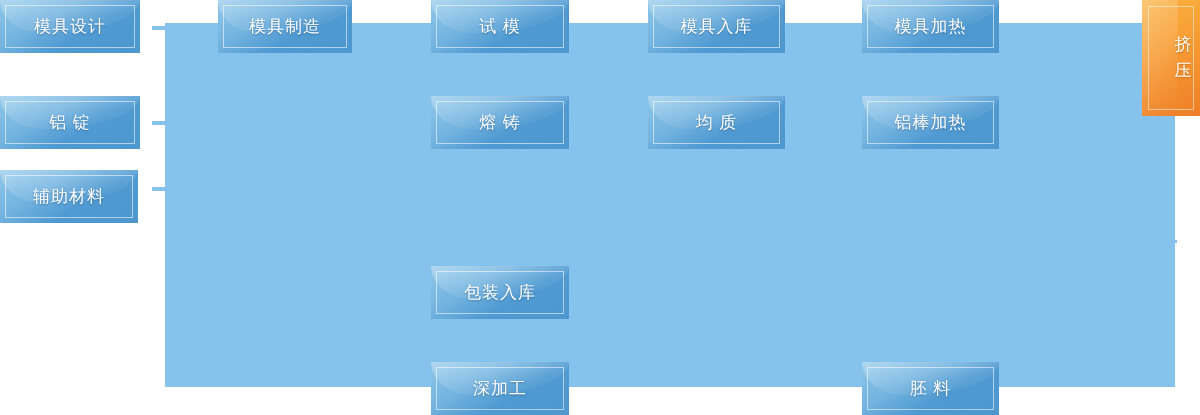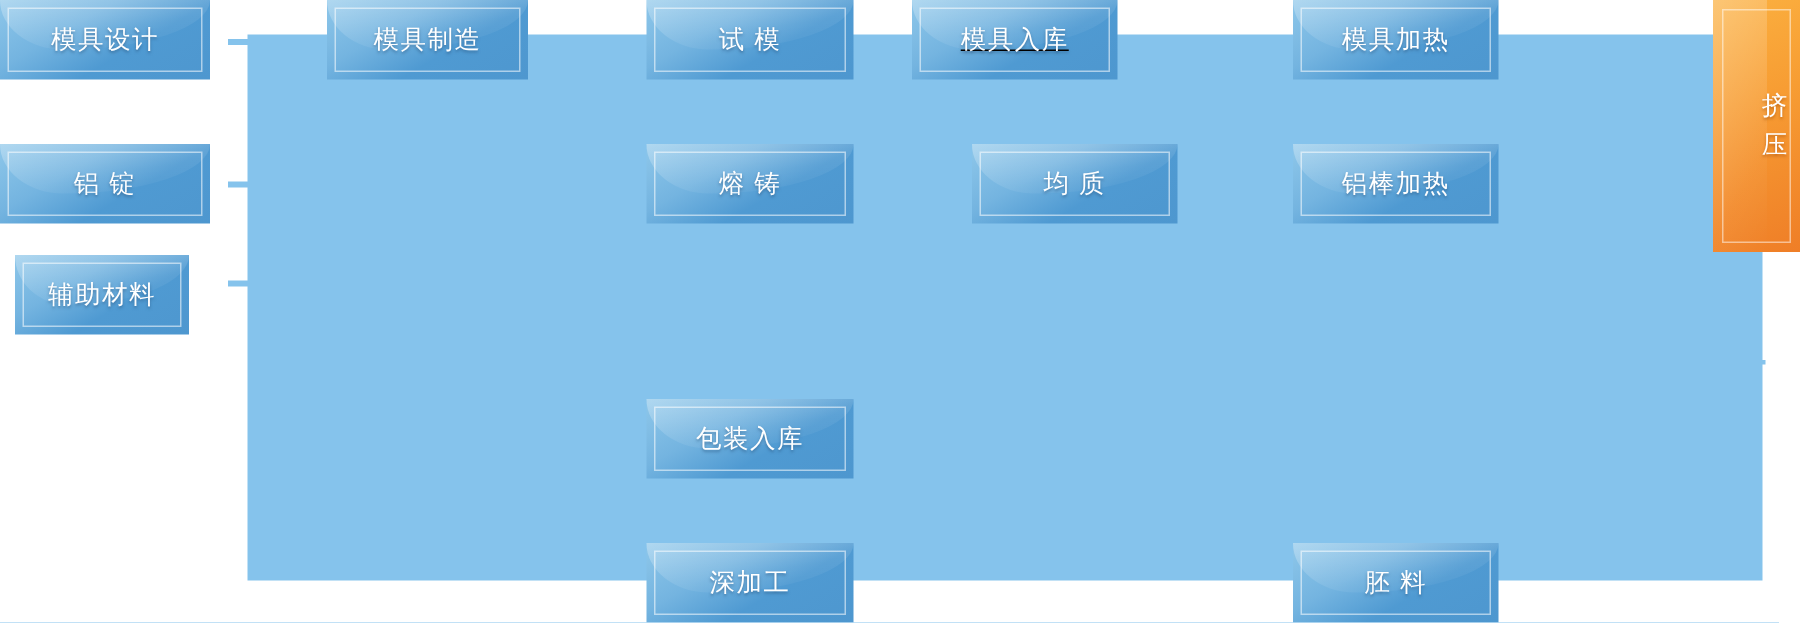--- a/index.html
+++ b/index.html
@@ -122,33 +122,33 @@
   <div class="stub-thin" style="left:1170px; top:240px;"></div>
 
   <div class="node" style="left:0px; top:0px; width:140px; height:53px;">
     <span class="label">模具设计</span>
   </div>
 
   <div class="node" style="left:0px; top:96px; width:140px; height:53px;">
     <span class="label">铝 锭</span>
   </div>
 
-  <div class="node" style="left:10px; top:170px; width:116px; height:53px;">
+  <div class="node" style="left:0px; top:170px; width:138px; height:53px;">
     <span class="label">辅助材料</span>
   </div>
 
   <div class="node" style="left:218px; top:0px; width:134px; height:53px;">
     <span class="label">模具制造</span>
   </div>
 
   <div class="node" style="left:431px; top:0px; width:138px; height:53px;">
     <span class="label">试 模</span>
   </div>
 
-  <div class="node" style="left:608px; top:0px; width:137px; height:53px;text-decoration:underline;">
+  <div class="node" style="left:648px; top:0px; width:137px; height:53px;">
     <span class="label">模具入库</span>
   </div>
 
   <div class="node" style="left:862px; top:0px; width:137px; height:53px;">
     <span class="label">模具加热</span>
   </div>
 
   <div class="node" style="left:431px; top:96px; width:138px; height:53px;text-align:center;">
     <span class="label">熔 铸</span>
   </div>
@@ -167,18 +167,18 @@
 
 
   <div class="node" style="left:431px; top:362px; width:138px; height:53px;align-items:center;">
     <span class="label">深加工</span>
   </div>
 
   <div class="node" style="left:862px; top:362px; width:137px; height:53px;">
     <span class="label">胚 料</span>
   </div>
 
-  <div class="stage" style="left:1142px; top:0px; width:58px; height:168px;padding-left:24px;">
+  <div class="stage" style="left:1142px; top:0px; width:58px; height:116px;padding-left:24px;">
     <span class="label">挤压</span>
   </div>
 
 
 </div>
 
 </body></html>

